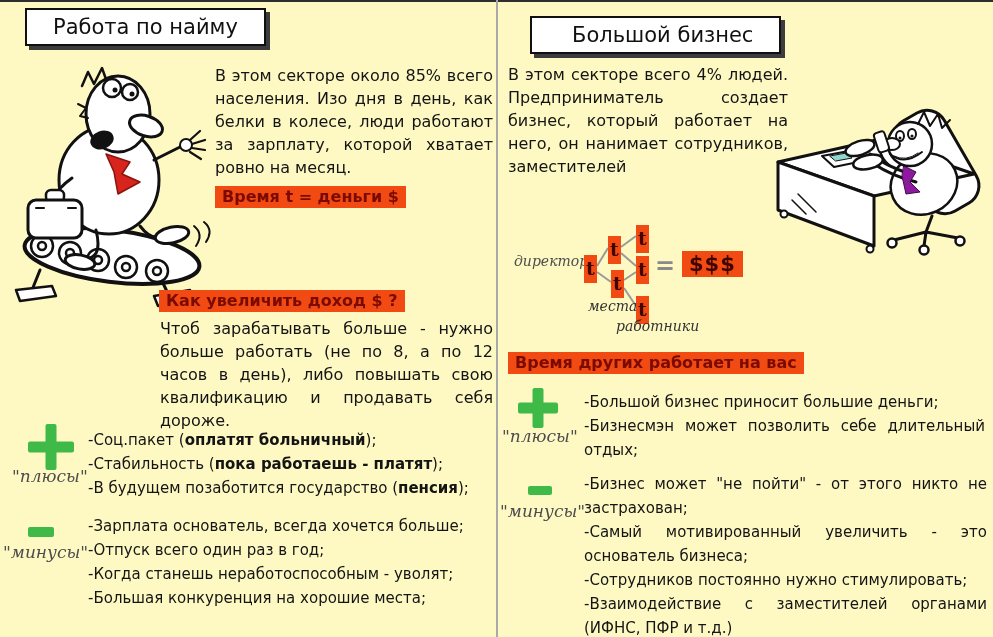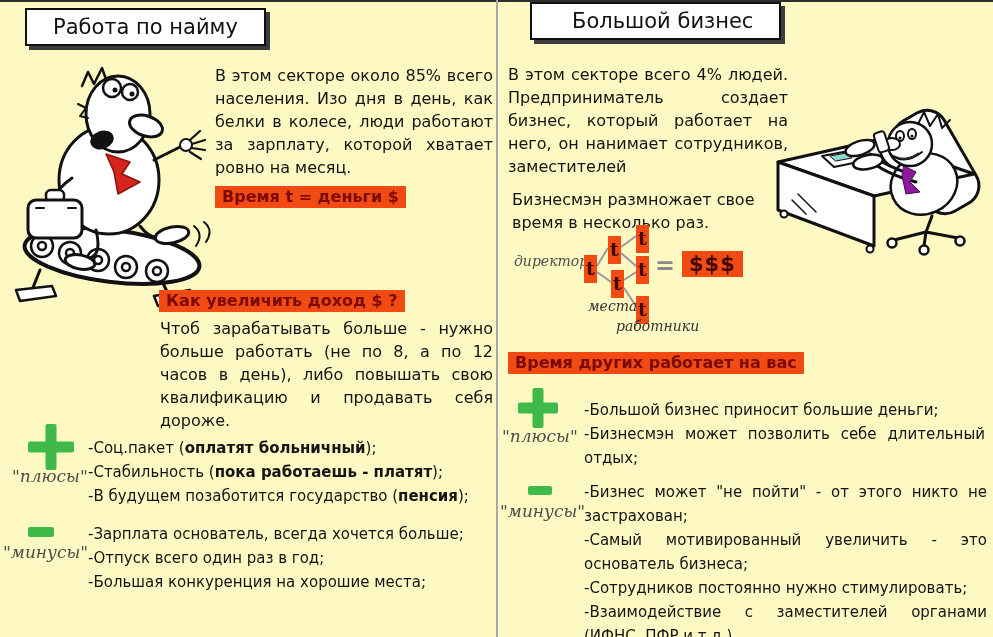--- a/index.html
+++ b/index.html
@@ -10,21 +10,21 @@
 
   .tbox{ position:absolute; background:#fff; border:2px solid #101010; box-shadow:4px 4px 0 #3c3c3c;
          padding:5px 26px; font-size:21px; color:#111; white-space:nowrap; }
 
   .para{ position:absolute; font-size:16px; line-height:23px; color:#141414;
          text-align:justify; text-align-last:left; }
 
   .hl{ position:absolute; background:#f14a12; color:#7b0b00; font-weight:bold;
        font-size:16px; padding:1px 7px 2px 7px; white-space:nowrap; }
 
-  .list{ position:absolute; font-size:15px; color:#141414;margin-top:8px; }
+  .list{ position:absolute; font-size:15px; color:#141414; }
   .li{ text-align:justify; text-align-last:left; line-height:24px; }
   .bseg{ font-weight:bold; }
 
   .script{ font-family:"DejaVu Serif", serif; font-style:italic; color:#4d4d4d; position:absolute; white-space:nowrap; }
 
   .cross{ position:absolute; }
   .cross::before{ content:''; position:absolute; left:50%; transform:translateX(-50%); top:0; width:11px; height:100%; background:#3fb947; border-radius:2px; }
   .cross::after{ content:''; position:absolute; top:50%; transform:translateY(-50%); left:0; height:11px; width:100%; background:#3fb947; border-radius:2px; }
   .dash{ position:absolute; background:#3fb947; border-radius:2px; }
 
@@ -121,24 +121,25 @@
     <div class="li"><span>-Соц.пакет (</span><span class="bseg">оплатят больничный</span><span>);</span></div>
     <div class="li"><span>-Стабильность (</span><span class="bseg">пока работаешь - платят</span><span>);</span></div>
     <div class="li"><span>-В будущем позаботится государство (</span><span class="bseg">пенсия</span><span>);</span></div>
   </div>
 
   <div class="dash" style="left:28px; top:527px; width:26px; height:10px;"></div>
   <div class="script" style="left:3px; top:542px; font-size:17px;">"минусы"</div>
   <div class="list" style="left:88px; top:514px; width:402px;">
     <div class="li"><span>-Зарплата основатель, всегда хочется больше;</span></div>
     <div class="li"><span>-Отпуск всего один раз в год;</span></div>
+    <div class="li"><span>-Когда станешь неработоспособным - уволят;</span></div>
     <div class="li"><span>-Большая конкуренция на хорошие места;</span></div>
   </div>
 
-  <div class="tbox" style="left:530px; top:2px;padding-left:40px;">
+  <div class="tbox" style="left:530px; top:16px;padding-left:40px;">
     <span>Большой бизнес</span>
   </div>
 
   <svg style="left:772px; top:82px;" width="220" height="175" viewBox="0 0 220 175" aria-hidden="true">
     <g stroke="#111" fill="none" stroke-linecap="round" stroke-linejoin="round">
 
       <line x1="160" y1="134" x2="154" y2="150" stroke-width="3"></line>
       <path d="M154,150 L122,158 M154,150 L152,164 M154,150 L186,156" stroke-width="3"></path>
       <circle cx="120" cy="161" r="4.5" fill="#fff" stroke-width="2.5"></circle>
       <circle cx="152" cy="168" r="4.5" fill="#fff" stroke-width="2.5"></circle>
@@ -174,21 +175,20 @@
       <path d="M118,72 Q132,84 150,70" stroke-width="2"></path>
       <path d="M122,74 Q134,80 146,71" stroke-width="1"></path>
 
       <path d="M118,84 Q108,76 108,66" stroke-width="2.5"></path>
       <rect x="104" y="50" width="11" height="20" rx="3" transform="rotate(-18 109 60)" fill="#fff" stroke-width="2"></rect>
     </g>
   </svg>
 
   <p class="para" style="left:508px; top:63px; width:280px;">В этом секторе всего 4% людей. Предприниматель создает бизнес, который работает на него, он нанимает сотрудников, заместителей</p>
 
-  <p class="para" style="left:512px; top:188px; width:245px; text-align:left;">Бизнесмэн размножает свое время в несколько раз.</p>
 
   <div class="tree">
     <svg style="left:0; top:0;" width="260" height="122" viewBox="0 0 260 122" aria-hidden="true">
       <g stroke="#9a9a9a" stroke-width="2">
         <line x1="97" y1="46" x2="108" y2="28"></line>
         <line x1="97" y1="52" x2="111" y2="62"></line>
         <line x1="121" y1="27" x2="136" y2="16"></line>
         <line x1="121" y1="33" x2="136" y2="46"></line>
         <line x1="124" y1="60" x2="136" y2="52"></line>
         <line x1="124" y1="68" x2="136" y2="86"></line>

